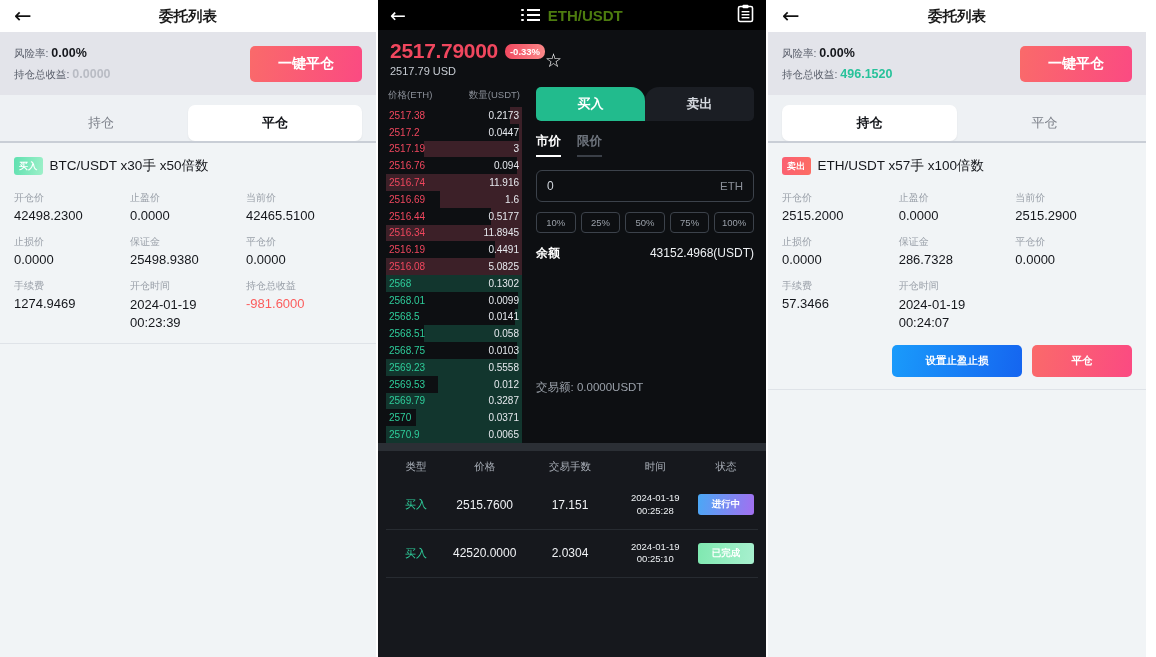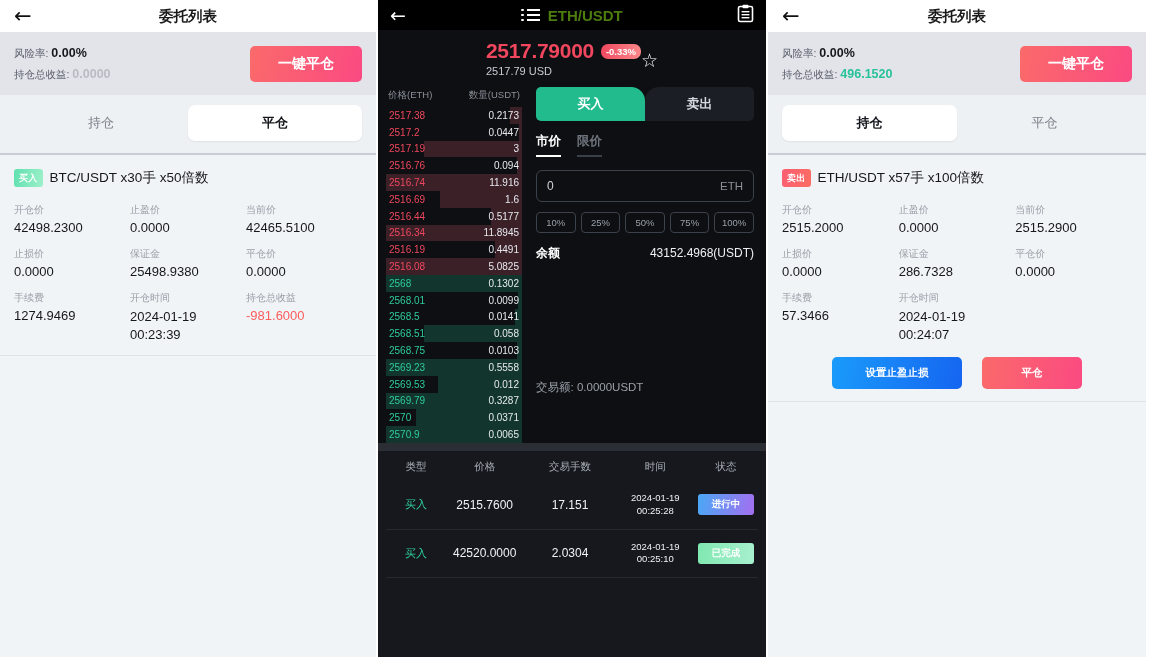--- a/index.html
+++ b/index.html
@@ -58,21 +58,21 @@
   .risk-lines .v-green { font-size: 12.5px; font-weight: bold; color: #27c29a; }
   .close-all-btn {
     background: linear-gradient(100deg,#fa6a6a 0%, #fb4a82 100%);
     color:#fff; font-size:14px; font-weight:bold;
     border:none; border-radius:5px;
     padding: 9px 0; width: 112px; text-align:center; cursor:pointer;
   }
 
   
   .segwrap {
-    background:#eef1f4; padding: 10px 14px 12px 14px;
+    background:#eef1f4; padding: 10px 14px 0 14px;
     display:flex; gap: 0; flex:none;
   }
   .seg {
     flex:1; text-align:center; font-size:13px; padding: 9px 0;
     color:#7c8089; border-radius:7px; cursor:pointer;
   }
   .seg.active { background:#ffffff; color:#15171c; font-weight:bold; box-shadow:0 1px 2px rgba(0,0,0,.06); }
 
   .thin-rule { height:2px; background:#c9ced6; flex:none; }
 
@@ -89,21 +89,21 @@
   .tag-buy { background: linear-gradient(100deg,#5fe0b0,#9ef0c9); }
   .tag-sell { background: linear-gradient(100deg,#fb5f72,#fd6d63); }
   .card-title-text { font-size:13.5px; color:#15171c; }
 
   .grid3 { display:grid; grid-template-columns: 1fr 1fr 1fr; row-gap: 12px; }
   .cell .lbl { font-size:10px; color:#9aa0a9; margin-bottom:3px; }
   .cell .val { font-size:13px; color:#15171c; }
   .cell .val.neg { color:#fb5d5d; }
   .val.small-time { line-height:1.35; }
 
-  .card-actions { display:flex; gap:20px; justify-content:center; margin-top: 14px; }
+  .card-actions { display:flex; gap:10px; justify-content:flex-end; margin-top: 14px; }
   .btn-tp {
     background: linear-gradient(100deg,#1a9bfb,#1565f0);
     color:#fff; font-size:10.5px; font-weight:bold; border:none;
     border-radius:5px; padding:9px 0; width:130px; cursor:pointer;
   }
   .btn-close {
     background: linear-gradient(100deg,#fa6a6a 0%, #fb4a82 100%);
     color:#fff; font-size:10.5px; font-weight:bold; border:none;
     border-radius:5px; padding:9px 0; width:100px; cursor:pointer;
   }
@@ -121,21 +121,21 @@
   }
   .dheader-title { font-size:15px; font-weight:bold; color:#4d7c0f; }
   .list-icon { display:flex; flex-direction:column; gap:2.5px; }
   .list-icon .lrow { display:flex; align-items:center; gap:3px; }
   .list-icon .dot { width:2.5px; height:2.5px; background:#fff; border-radius:50%; }
   .list-icon .bar { width:13px; height:2px; background:#fff; }
   .clip-icon { margin-left:auto; }
 
   .price-row {
     background:#0d0f12; padding: 9px 12px 10px 12px;
-    display:flex; align-items:flex-start; justify-content:center; flex:none;
+    display:flex; align-items:flex-start; justify-content:flex-start; flex:none;
   }
   .price-main { display:flex; align-items:center; gap:7px; }
   .price-big { font-size:21px; font-weight:bold; color:#f0475e; letter-spacing:-.3px; }
   .pct-badge {
     background: linear-gradient(100deg,#f0475e,#fb8a8a);
     color:#fff; font-size:9.5px; font-weight:bold;
     padding:2px 5px; border-radius:7px;
   }
   .price-sub { font-size:11px; color:#c7ccd3; margin-top:2px; }
   .star { font-size:19px; color:#fff; cursor:pointer; line-height:1; margin-top:12px;}

